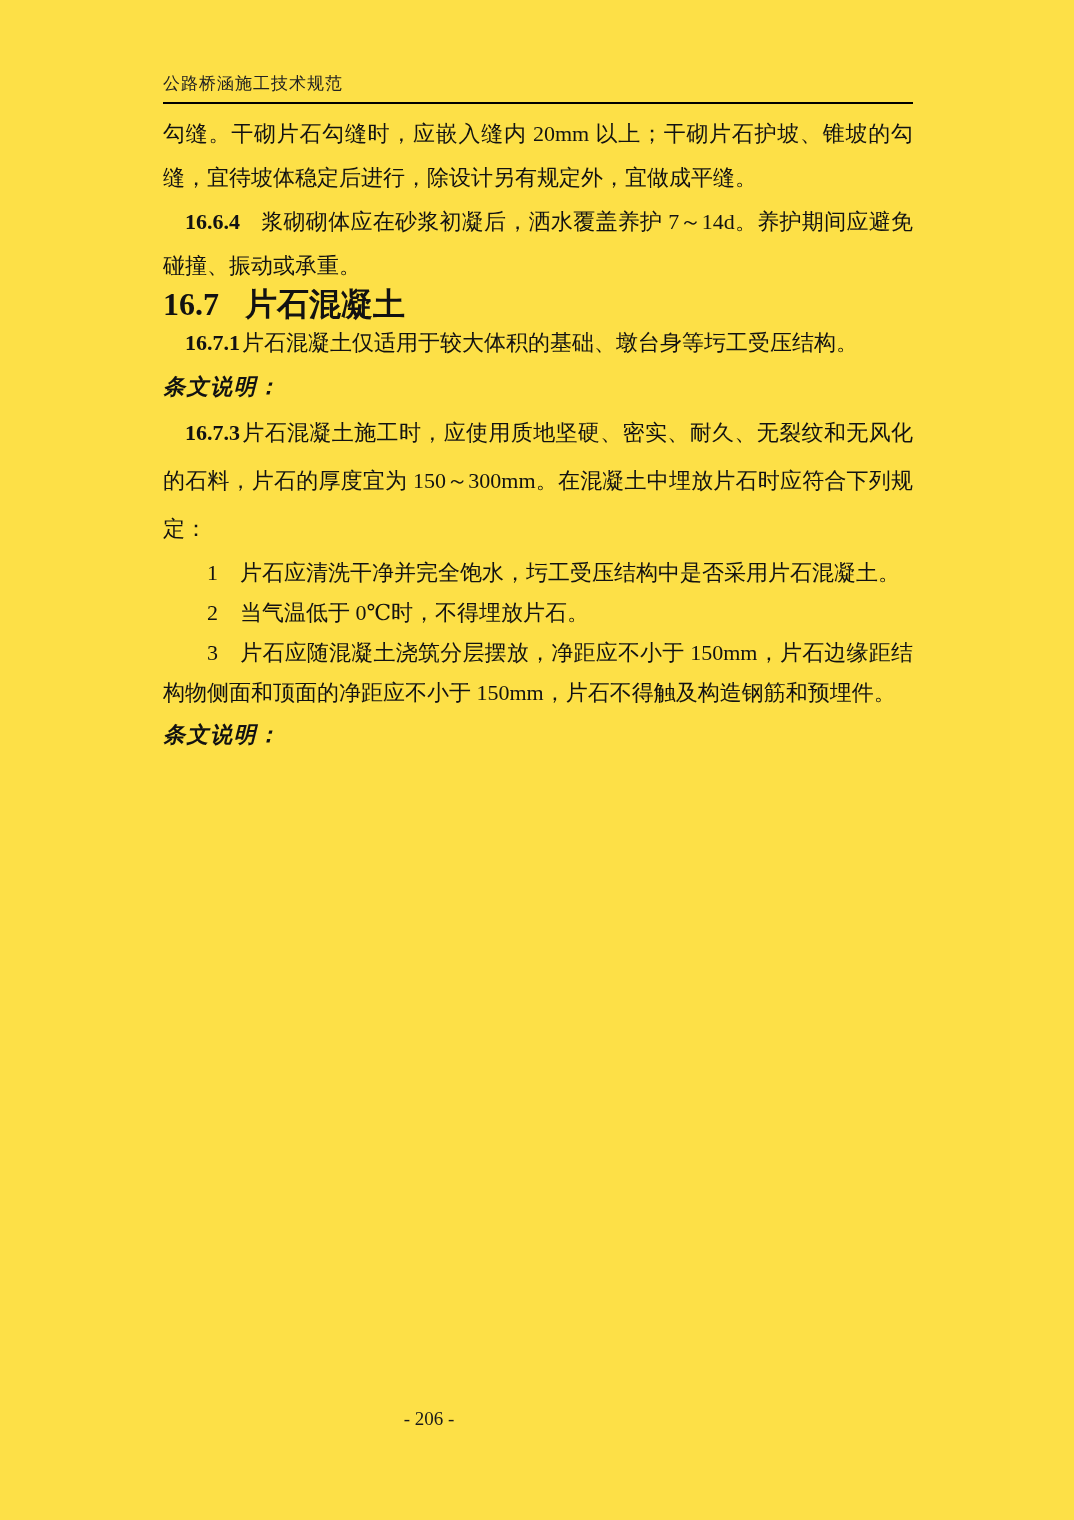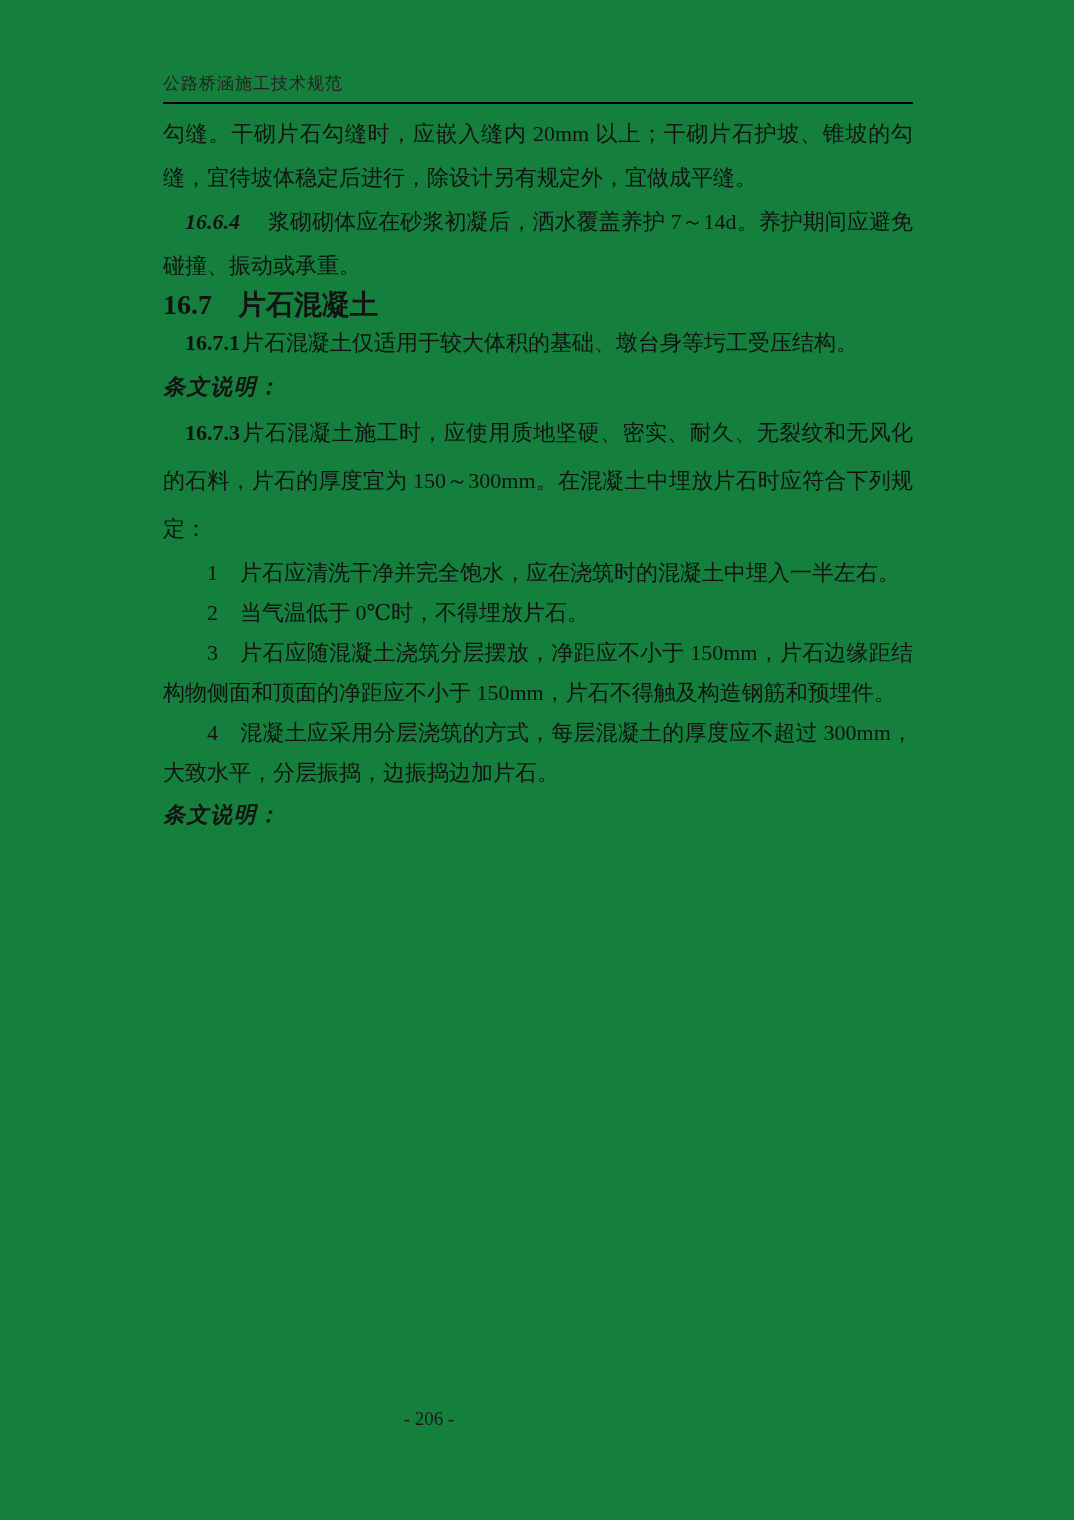--- a/index.html
+++ b/index.html
@@ -4,21 +4,21 @@
 <style>
   html, body {
     margin: 0;
     padding: 0;
     background: #ffffff;
   }
   .page {
     position: relative;
     width: 1074px;
     height: 1520px;
-    background: #15803d;
+    background: #fde047;
     font-family: "Liberation Serif", "DejaVu Serif", serif;
     color: #121212;
     overflow: hidden;
   }
   .running-header {
     position: absolute;
     left: 163px;
     top: 72px;
     width: 750px;
     font-size: 17px;
@@ -41,26 +41,26 @@
   .content p { margin: 0; }
 
   .para { line-height: 44px; }
 
   .clause-1664 { margin-top: 16px; }
   .clause-1671 { margin-top: 24px; }
   .clause-1672 { margin-top: 18px; }
   .clause-1673 { margin-top: 10px; line-height: 48px; }
 
   .num { font-weight: bold; }
-  .gap-lg { margin-right: 28px; font-style: italic; }
+  .gap-lg { margin-right: 21px; }
   .gap-sm { margin-right: 2px; }
 
   .section-heading {
     margin-top: 14px;
-    font-size: 28px;
+    font-size: 32px;
     font-weight: bold;
     line-height: 33px;
     text-align: right;
   }
   .section-heading .h-num { margin-right: 26px; }
 
   .notes-label {
     font-weight: bold;
     line-height: 44px;
     text-align: right;
@@ -113,27 +113,26 @@
     <p class="section-heading"><span class="h-num">16.7</span><span>片石混凝土</span></p>
 
     <p class="para clause-1671 indent-1"><span class="num gap-sm">16.7.1</span><span>片石混凝土仅适用于较大体积的基础、墩台身等圬工受压结构。</span></p>
 
     <p class="notes-label notes-label-1 kaiti">条文说明：</p>
 
 
 
     <p class="para clause-1673 indent-1"><span class="num gap-sm">16.7.3</span><span>片石混凝土施工时，应使用质地坚硬、密实、耐久、无裂纹和无风化的石料，片石的厚度宜为 150～300mm。在混凝土中埋放片石时应符合下列规定：</span></p>
 
-    <p class="item"><span class="item-num">1</span><span>片石应清洗干净并完全饱水，应在浇筑时的混凝土中埋入一半左右。</span></p>
+    <p class="item"><span class="item-num">1</span><span>片石应清洗干净并完全饱水，圬工受压结构中是否采用片石混凝土。</span></p>
 
     <p class="item"><span class="item-num">2</span><span>当气温低于 0℃时，不得埋放片石。</span></p>
 
     <p class="item"><span class="item-num">3</span><span>片石应随混凝土浇筑分层摆放，净距应不小于 150mm，片石边缘距结构物侧面和顶面的净距应不小于 150mm，片石不得触及构造钢筋和预埋件。</span></p>
 
-    <p class="item"><span class="item-num">4</span><span>混凝土应采用分层浇筑的方式，每层混凝土的厚度应不超过 300mm，大致水平，分层振捣，边振捣边加片石。</span></p>
 
     <p class="notes-label notes-label-2 kaiti">条文说明：</p>
 
 
   </div>
 
   <div class="page-number">- 206 -</div>
 
 </div>
 

